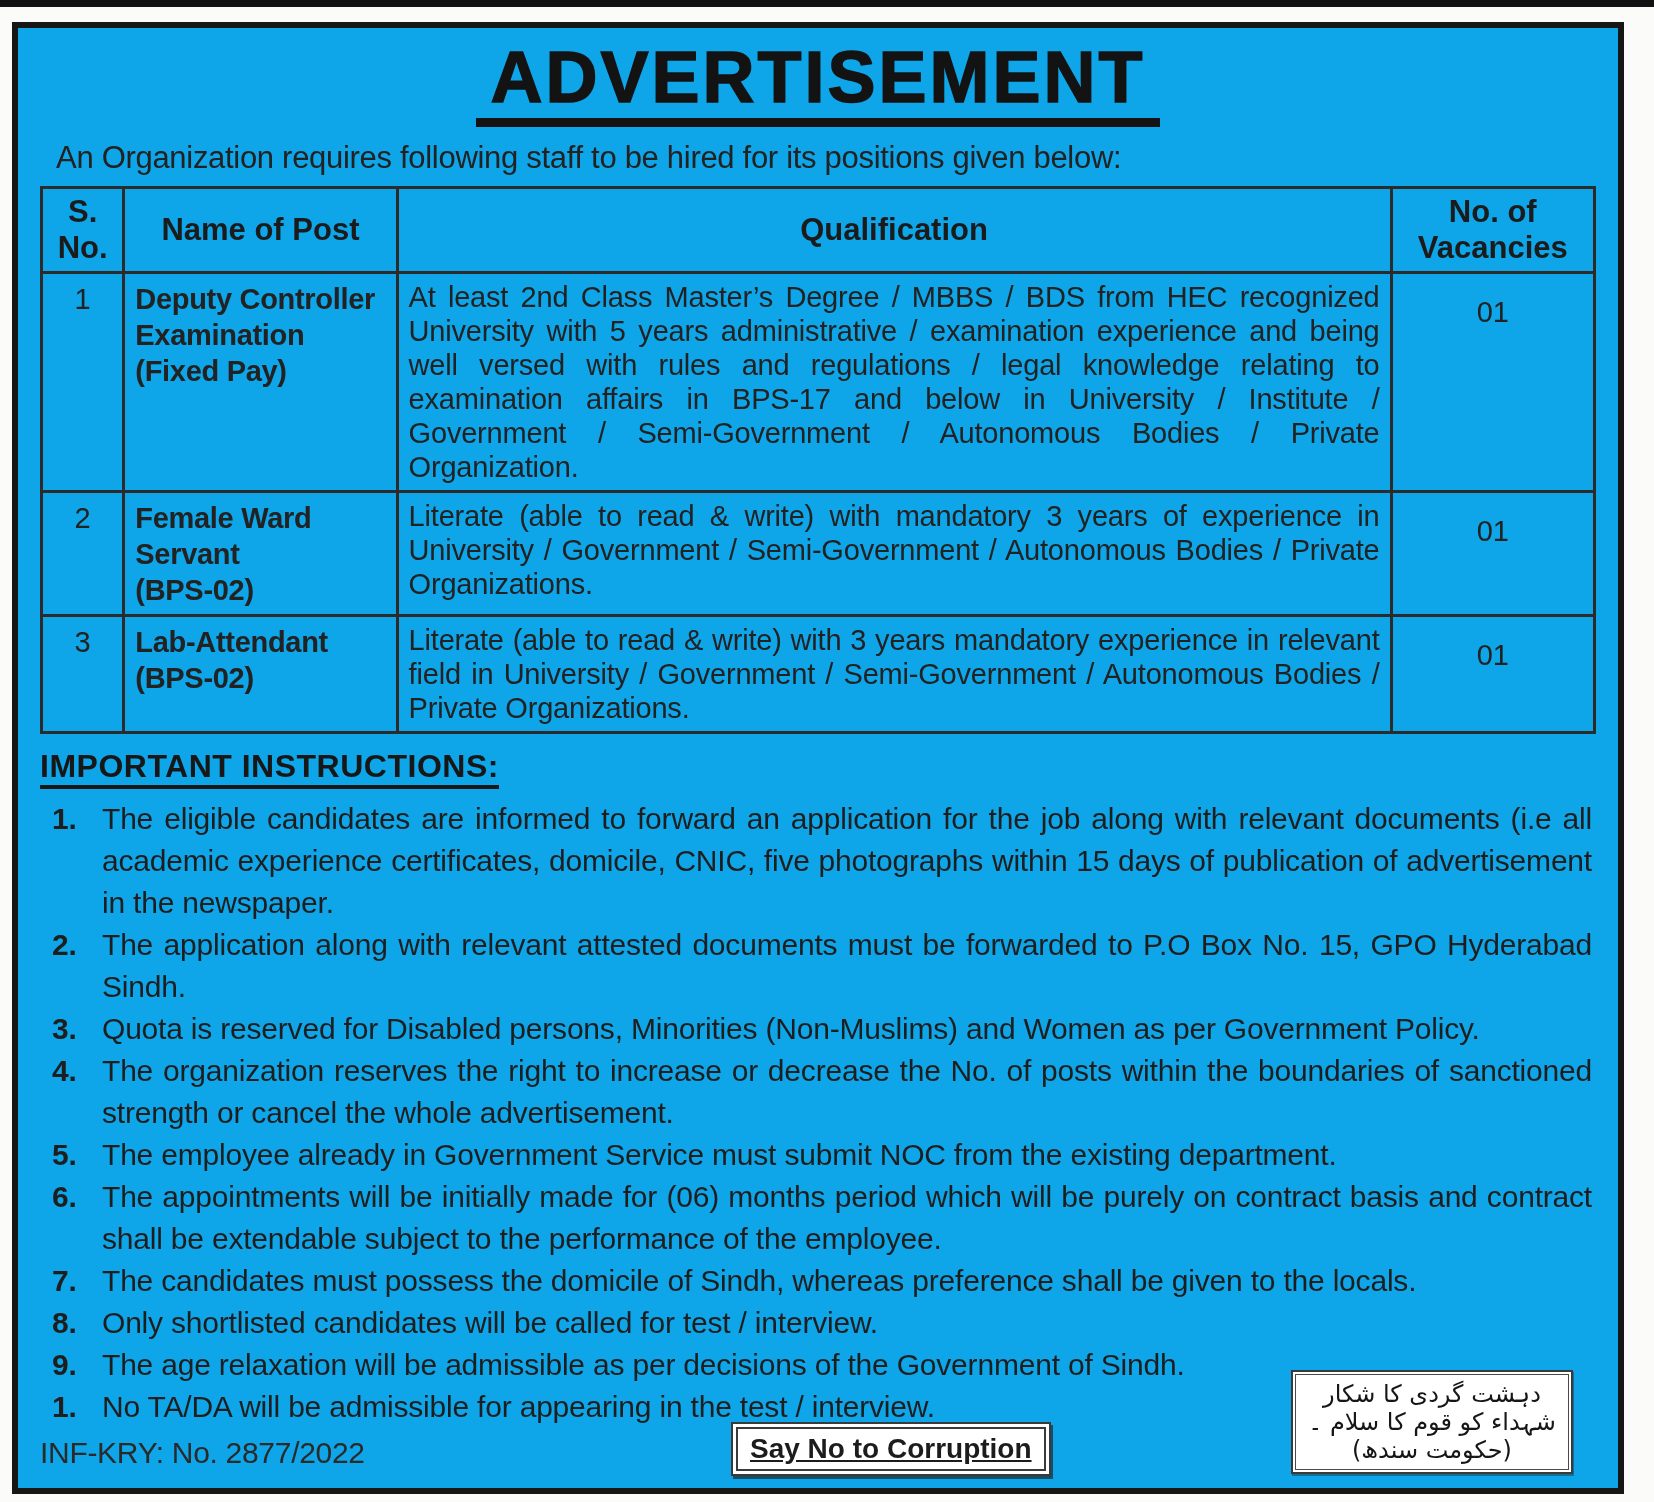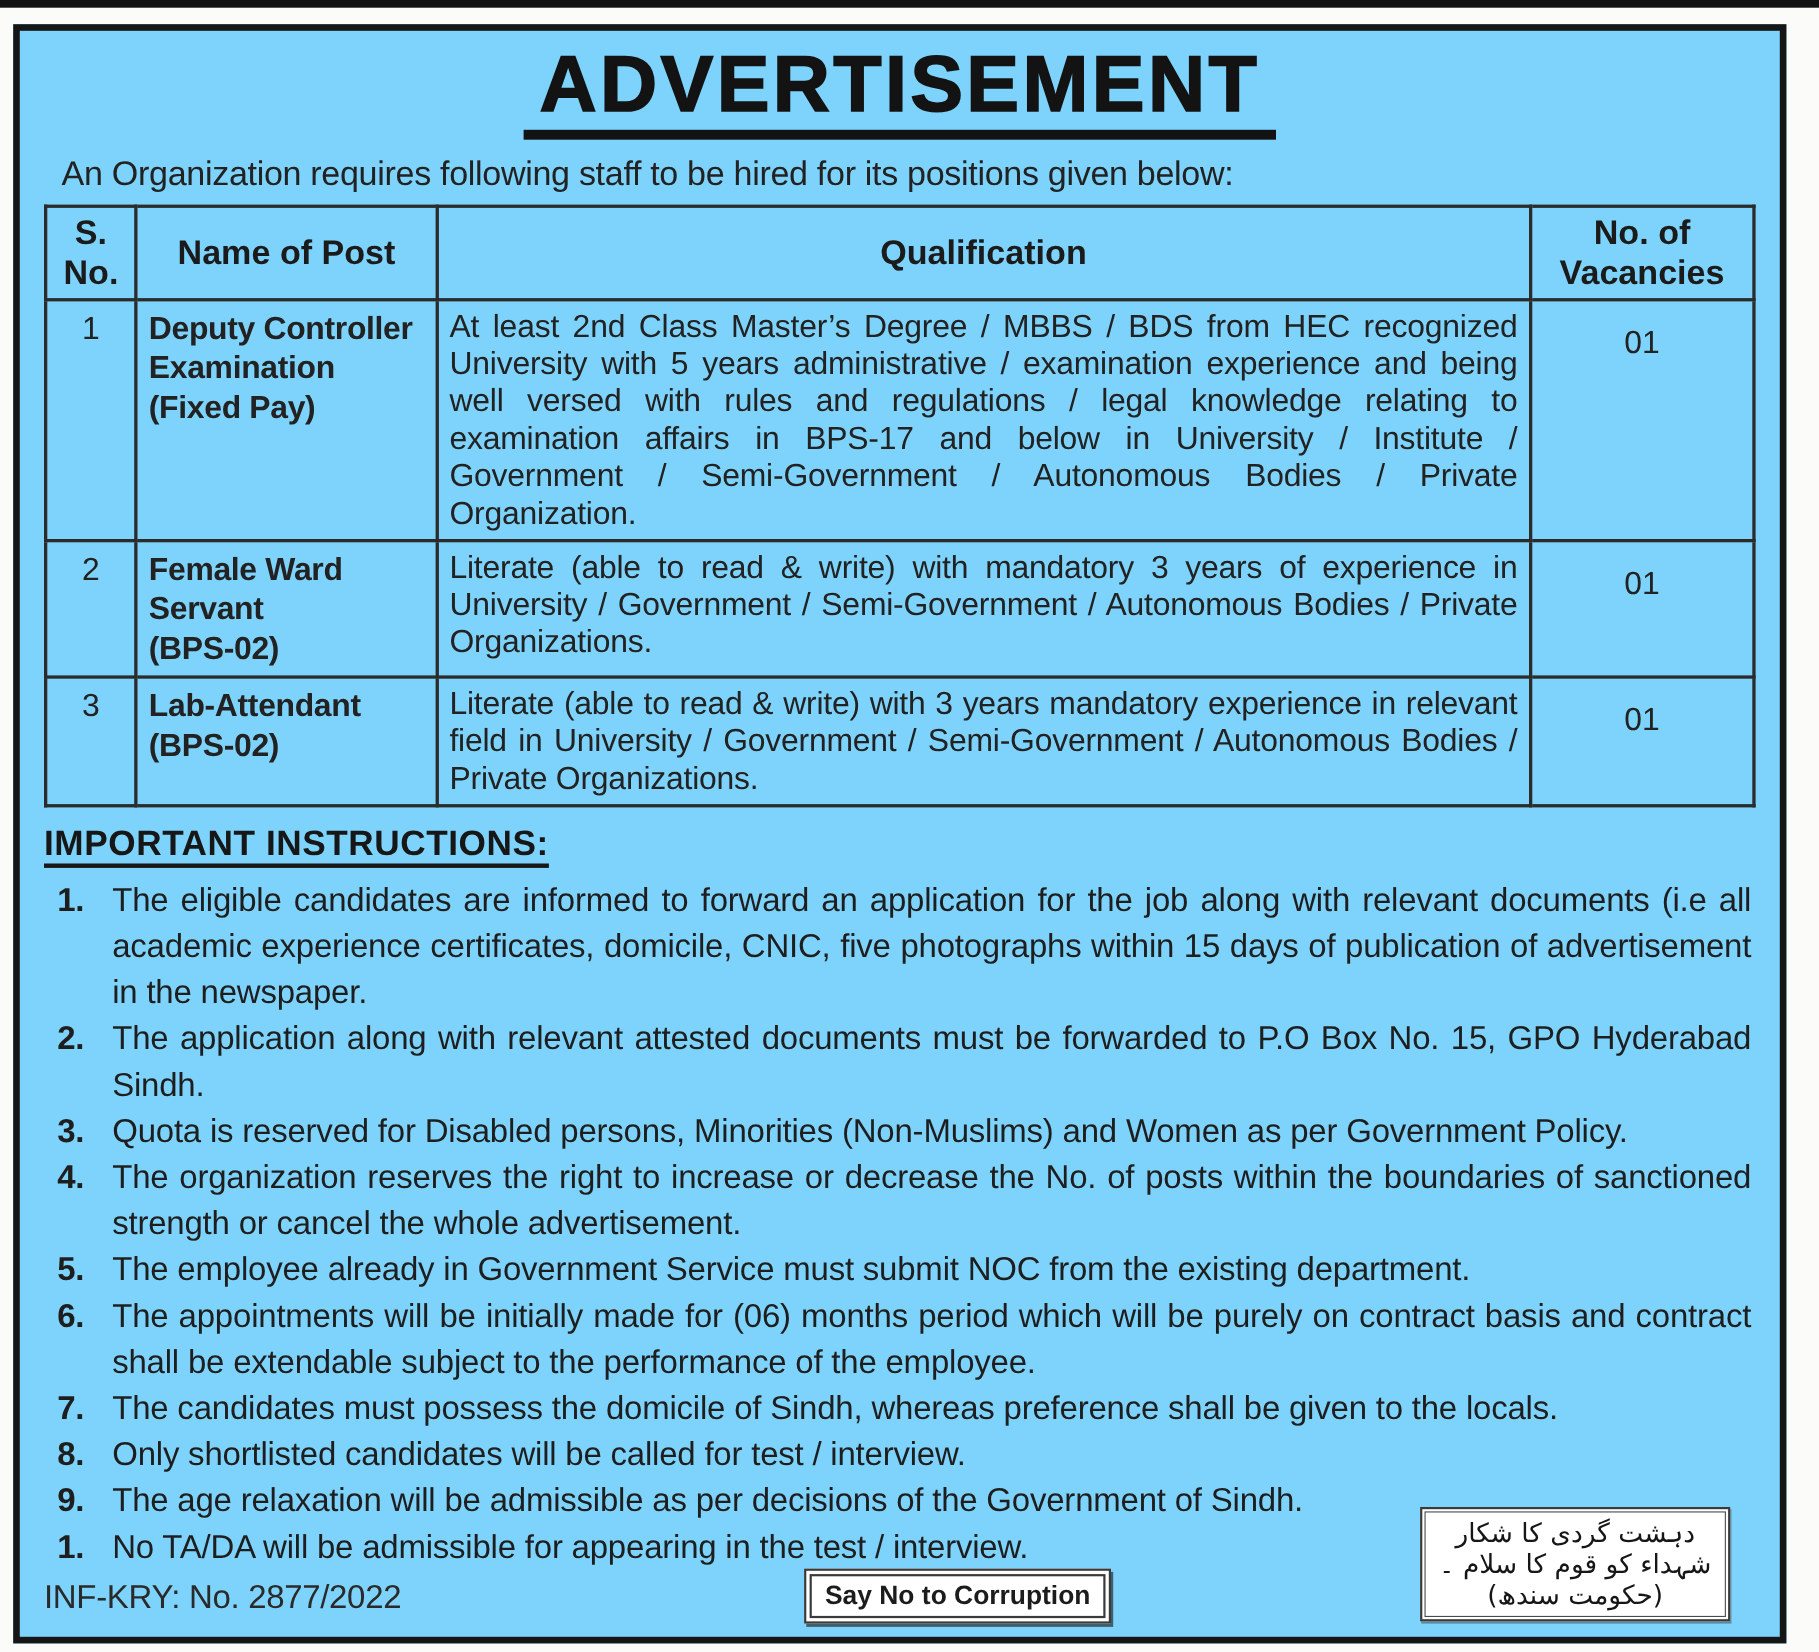--- a/index.html
+++ b/index.html
@@ -1,20 +1,20 @@
 <!DOCTYPE html>
 <html><head>
 <meta charset="utf-8">
 <style>
   * { margin:0; padding:0; box-sizing:border-box; }
   html,body { width:1654px; height:1502px; background:#f7f7f5; font-family:"Liberation Sans", sans-serif; color:#1e1e1e; }
   .page { position:relative; width:1654px; height:1502px; overflow:hidden; background:#fbfbfa; }
   .top-strip { position:absolute; top:0; left:0; width:1654px; height:7px; background:#121212; }
   .main-box { position:absolute; left:12px; top:22px; width:1612px; height:1472px;
-              border:6px solid #161616; background:#7dd3fc; padding:0 22px; }
+              border:6px solid #161616; background:#0ea5e9; padding:0 22px; }
   .title-wrap { text-align:center; margin-top:12px; }
   .title { display:inline-block; font-size:72px; font-weight:bold; letter-spacing:3px; line-height:1.05;
            color:#131313; border-bottom:9px solid #131313; padding:0 14px 2px 14px;
            -webkit-text-stroke:1.5px #131313; }
   .intro { font-size:31px; margin:13px 0 10px 16px; letter-spacing:-0.3px; color:#222; }
 
   table.jobs { width:100%; border-collapse:collapse; table-layout:fixed; }
   .jobs th, .jobs td { border:3px solid #2b2b2b; }
   .jobs th { font-size:31px; font-weight:bold; text-align:center; vertical-align:middle;
              line-height:36px; padding:5px 4px; color:#1b1b1b; }
@@ -28,21 +28,21 @@
   .instr-heading { display:inline-block; font-size:32px; font-weight:bold; letter-spacing:0.5px;
                    color:#171717; border-bottom:4px solid #171717; margin:14px 0 9px 0; padding-bottom:0; }
   .instr-list { width:100%; }
   .instr-item { display:flex; font-size:30px; line-height:42px; letter-spacing:-0.2px; }
   .instr-num { flex:none; width:62px; font-weight:bold; padding-left:12px; }
   .instr-text { flex:1; text-align:justify; padding-right:4px; }
 
   .inf-ref { position:absolute; left:22px; bottom:18px; font-size:30px; color:#2a2a2a; letter-spacing:-0.3px; }
   .slogan-box { position:absolute; left:713px; bottom:12px; border:2px solid #3a3a3a; padding:3px;
                 background:#fff; box-shadow:2px 3px 0 rgba(30,30,30,0.65); }
-  .slogan-inner { border:2px solid #3a3a3a; padding:4px 12px; font-size:24px; font-weight:bold; color:#1c1c1c; }
+  .slogan-inner { border:2px solid #3a3a3a; padding:4px 12px; font-size:28px; font-weight:bold; color:#1c1c1c;text-decoration:underline; }
   .urdu-box { position:absolute; left:1228px; bottom:14px; width:282px; border:2px solid #3a3a3a; padding:2px;
               background:#fff; box-shadow:1px 2px 0 rgba(30,30,30,0.4);margin-left:45px; }
   .urdu-inner { border:1px solid #4a4a4a; padding:5px 8px; font-size:24px; direction:rtl; text-align:center;
                 font-family:"DejaVu Sans", sans-serif; color:#161616; }
 </style>
 </head>
 <body>
 
 <div class="page">
   <div class="top-strip"></div>

